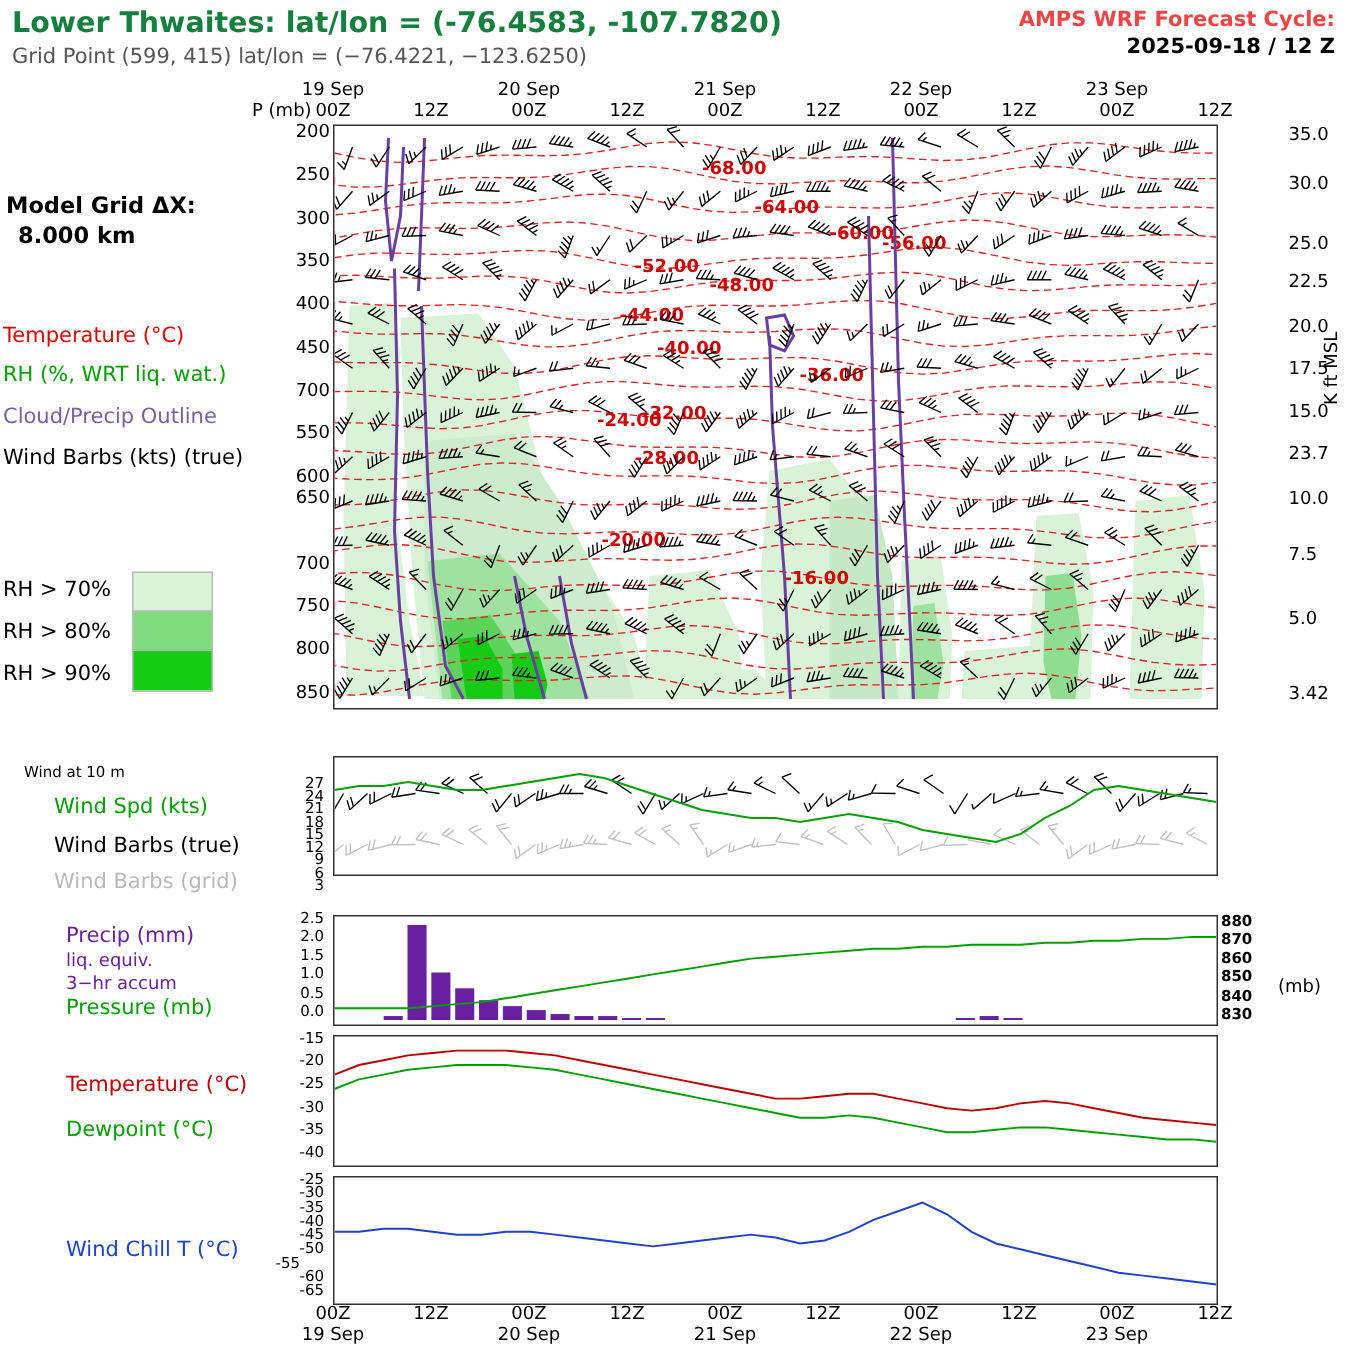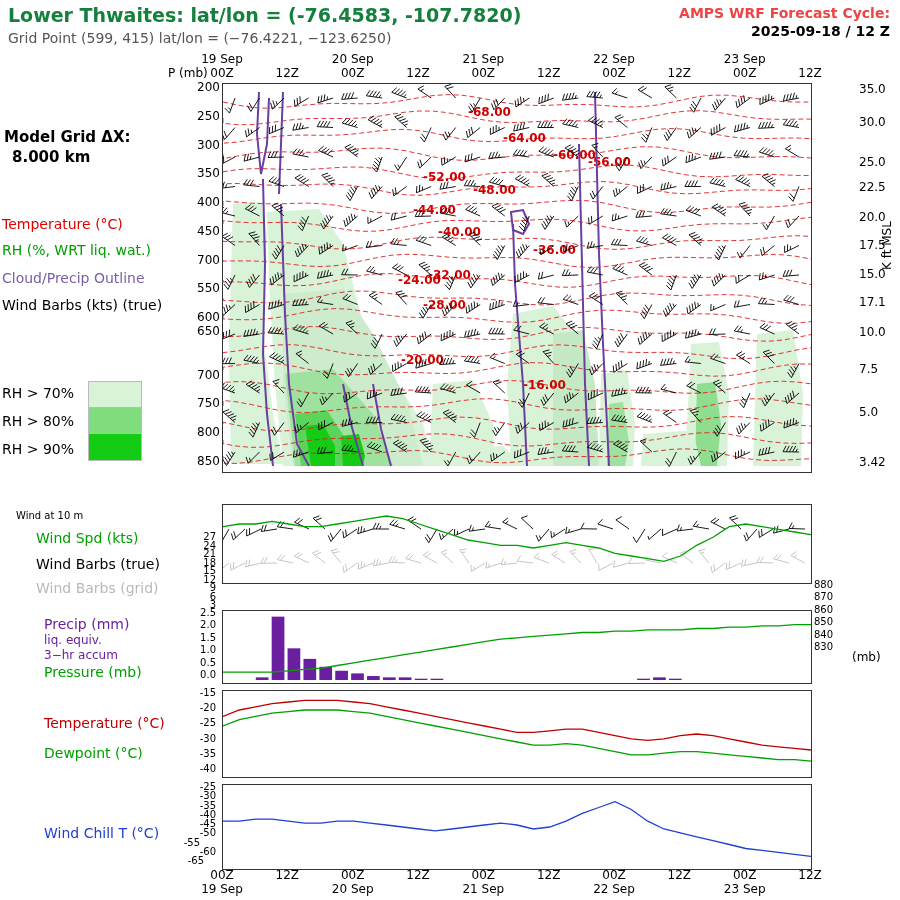--- a/index.html
+++ b/index.html
@@ -102,21 +102,21 @@
     <div class="yl" style="top: 371px;">850</div>
   </div>
 <div id="ylabels-right">
     <div class="yr" style="top: -1px;">35.0</div>
     <div class="yr" style="top: 32px;">30.0</div>
     <div class="yr" style="top: 72px;">25.0</div>
     <div class="yr" style="top: 97px;">22.5</div>
     <div class="yr" style="top: 127px;">20.0</div>
     <div class="yr" style="top: 155px;">17.5</div>
     <div class="yr" style="top: 184px;">15.0</div>
-    <div class="yr" style="top: 212px;">17.1</div>
+    <div class="yr" style="top: 212px;">23.7</div>
     <div class="yr" style="top: 242px;">10.0</div>
     <div class="yr" style="top: 279px;">7.5</div>
     <div class="yr" style="top: 322px;">5.0</div>
     <div class="yr" style="top: 372px;">3.42</div>
   </div>
 <div class="abs" id="kft-label">K ft  MSL</div>
 <div id="toplabels">
     <div class="tl-h" style="left: 0px; top: 14px;">00Z</div>
     <div class="tl-h" style="left: 65.3333px; top: 14px;">12Z</div>
     <div class="tl-h" style="left: 130.667px; top: 14px;">00Z</div>
@@ -2271,21 +2271,21 @@
         <line x1="569.6009747509991" y1="367.8883045988014" x2="572.7052322750919" y2="361.9415756471749"></line>
         <line x1="572.8004873754995" y1="367.9441522994007" x2="574.456091388349" y2="364.77256352519987"></line>
       </g>
     </svg>
 </div>
 
 <div class="abs" id="wind10-label">Wind at 10 m</div>
 <div class="abs" id="lbl-windspd">Wind Spd (kts)</div>
 <div class="abs" id="lbl-barbs-true">Wind Barbs (true)</div>
 <div class="abs" id="lbl-barbs-grid">Wind Barbs (grid)</div>
-<div class="axbox" id="wind-yticks" style="left:188px;top:534px;height:78px;text-decoration:underline;">
+<div class="axbox" id="wind-yticks" style="left:188px;top:520px;height:78px;text-decoration:underline;">
     <div class="axnum" style="top: -3px; right: 2px;">27</div>
     <div class="axnum" style="top: 5.5px; right: 2px;">24</div>
     <div class="axnum" style="top: 14px; right: 2px;">21</div>
     <div class="axnum" style="top: 22.5px; right: 2px;">18</div>
     <div class="axnum" style="top: 31px; right: 2px;">15</div>
     <div class="axnum" style="top: 39.5px; right: 2px;">12</div>
     <div class="axnum" style="top: 48px; right: 2px;">9</div>
     <div class="axnum" style="top: 56.5px; right: 2px;">6</div>
     <div class="axnum" style="top: 65px; right: 2px;">3</div>
   </div>
@@ -2663,21 +2663,21 @@
 <div class="abs" id="lbl-press">Pressure (mb)</div>
 <div class="abs" id="lbl-mbunit">(mb)</div>
 <div class="axbox" id="precip-yticks" style="left:188px;top:610px;height:72px;">
     <div class="axnum" style="top: -3px; right: 2px;">2.5</div>
     <div class="axnum" style="top: 9.4px; right: 2px;">2.0</div>
     <div class="axnum" style="top: 21.8px; right: 2px;">1.5</div>
     <div class="axnum" style="top: 34.2px; right: 2px;">1.0</div>
     <div class="axnum" style="top: 46.6px; right: 2px;">0.5</div>
     <div class="axnum" style="top: 59px; right: 2px;">0.0</div>
   </div>
-<div class="axbox" id="precip-yticks-right" style="left:814px;top:582px;height:72px;width:40px;">
+<div class="axbox" id="precip-yticks-right" style="left:814px;top:612px;height:72px;width:40px;font-weight:bold;">
     <div class="raxnum" style="top: -3px;">880</div>
     <div class="raxnum" style="top: 9.4px;">870</div>
     <div class="raxnum" style="top: 21.8px;">860</div>
     <div class="raxnum" style="top: 34.2px;">850</div>
     <div class="raxnum" style="top: 46.6px;">840</div>
     <div class="raxnum" style="top: 59px;">830</div>
   </div>
 <div class="panel" id="panel-precip">
   <svg id="precipsvg" width="588" height="72" viewBox="0 0 588 72">
       <rect x="32.78378378378378" y="66.36" width="12.713513513513513" height="2.64" fill="#6a1fa0"></rect>
@@ -2719,21 +2719,21 @@
 <div class="abs" id="lbl-chill">Wind Chill T (°C)</div>
 <div class="axbox" id="chill-yticks" style="left:188px;top:784px;height:84px;">
     <div class="axnum" style="top: -3px; right: 2px;">-25</div>
     <div class="axnum" style="top: 6.25px; right: 2px;">-30</div>
     <div class="axnum" style="top: 15.5px; right: 2px;">-35</div>
     <div class="axnum" style="top: 24.75px; right: 2px;">-40</div>
     <div class="axnum" style="top: 34px; right: 2px;">-45</div>
     <div class="axnum" style="top: 43.25px; right: 2px; text-align: center;">-50</div>
     <div class="axnum" style="top: 52.5px; right: 18px; text-align: right;">-55</div>
     <div class="axnum" style="top: 61.75px; right: 2px;">-60</div>
-    <div class="axnum" style="top: 71px; right: 14px;">-65</div>
+    <div class="axnum" style="top: 71px; right: 2px;">-65</div>
   </div>
 <div class="panel" id="panel-chill">
   <svg id="chillsvg" width="588" height="84" viewBox="0 0 588 84">
       <path d="M0.0 36.2 L16.3 36.2 L32.7 34.2 L49.0 34.2 L65.3 36.2 L81.7 38.1 L98.0 38.1 L114.3 36.2 L130.7 36.2 L147.0 38.1 L163.3 40.0 L179.7 42.0 L196.0 44.0 L212.3 45.9 L228.7 44.0 L245.0 42.0 L261.3 40.0 L277.7 38.1 L294.0 40.0 L310.3 44.0 L326.7 42.0 L343.0 36.2 L359.3 28.3 L375.7 22.5 L392.0 16.7 L408.3 24.5 L424.7 36.2 L441.0 44.0 L457.3 47.8 L473.7 51.8 L490.0 55.7 L506.3 59.5 L522.7 63.5 L539.0 65.4 L555.3 67.3 L571.7 69.3 L588.0 71.3" fill="none" stroke="#2040d0" stroke-width="1.3"></path>
     </svg>
 </div>
 
 <div id="botlabels">
     <div class="bl-h" style="left: 0px; top: 0px;">00Z</div>
     <div class="bl-h" style="left: 65.3333px; top: 0px;">12Z</div>

